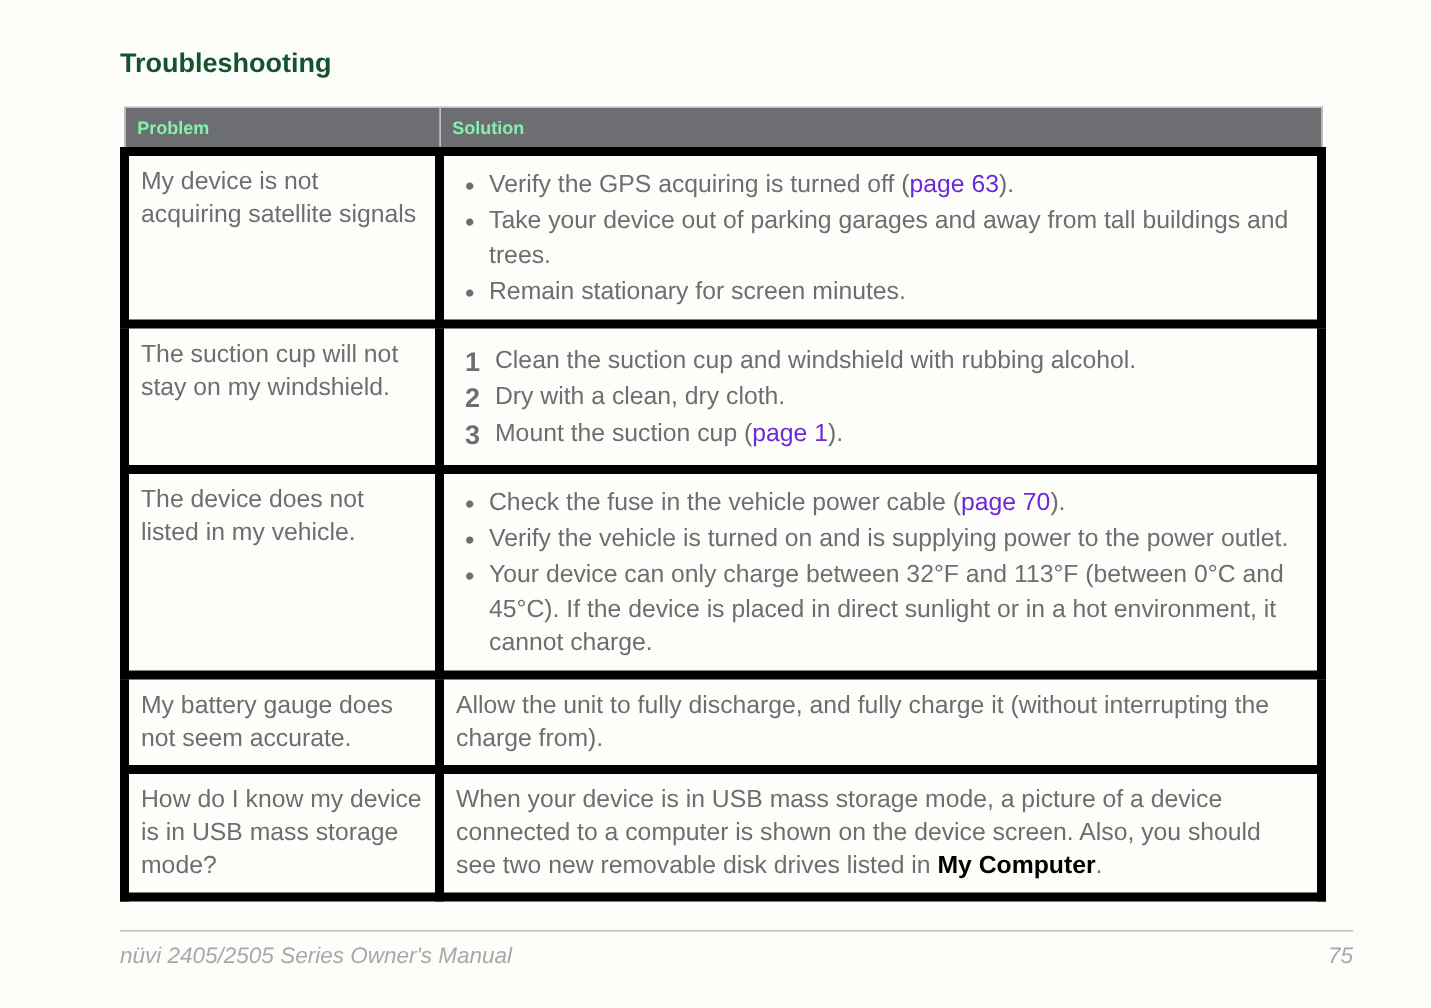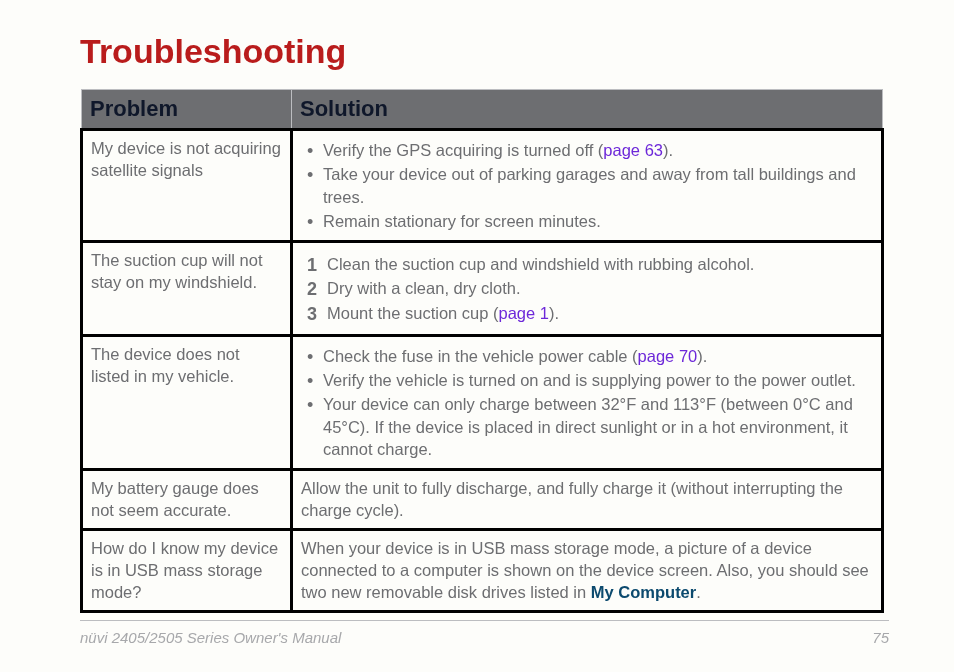--- a/index.html
+++ b/index.html
@@ -1,44 +1,44 @@
 <!DOCTYPE html>
 <html><head>
 <meta charset="utf-8">
 <style>
   * { box-sizing: border-box; margin: 0; padding: 0; }
   html, body { width: 954px; height: 672px; background: #fdfdfa; font-family: Arial, Helvetica, sans-serif; }
   .page { width: 954px; height: 672px; padding: 32px 70px 0 80px; position: relative; }
-  h1.title { color: #b91c1c; font-size: 34px; font-weight: bold; margin-bottom: 18px; }
+  h1.title { color: #14532d; font-size: 18px; font-weight: bold; margin-bottom: 18px; }
   table.troubleshoot { width: 100%; border-collapse: collapse; table-layout: fixed; }
   table.troubleshoot th {
-    background: #6d6e71; color: #0f172a; text-align: left; font-weight: bold;
-    font-size: 22px; padding: 6px 8px; border: 1px solid #bcbdc0;
+    background: #6d6e71; color: #86efac; text-align: left; font-weight: bold;
+    font-size: 12px; padding: 6px 8px; border: 1px solid #bcbdc0;
   }
   table.troubleshoot th.col-problem { width: 210px; }
   table.troubleshoot td {
-    border: 3px solid #000000; vertical-align: top; padding: 6px 8px;
+    border: 6px solid #000000; vertical-align: top; padding: 6px 8px;
     color: #6d6e71; font-size: 16.5px; line-height: 1.35;
   }
   td.problem { width: 210px; }
   ul.bullets { list-style: none; padding: 0; margin: 0; }
   ul.bullets > li { position: relative; padding-left: 22px; margin: 2px 0; }
   ul.bullets > li::before {
     content: "•"; position: absolute; left: 6px; top: 0; color: #6d6e71; font-size: 18px;
   }
   ol.steps { list-style: none; padding: 0; margin: 4px; counter-reset: step; }
   ol.steps > li { position: relative; padding-left: 22px; margin: 2px 0; counter-increment: step; }
   ol.steps > li::before {
     content: counter(step); position: absolute; left: 2px; top: 0;
     color: #6d6e71; font-weight: bold; font-size: 18px;
   }
   a.pagelink { color: #6d28d9; text-decoration: none; }
-  .bold { font-weight: bold; color: #0c4a6e; }
+  .bold { font-weight: bold; color: #000000; }
   .footer {
-    position: absolute; bottom: 26px; left: 80px; right: 65px;
+    position: absolute; bottom: 26px; left: 80px; right: 52px;
     border-top: 1px solid #bcbdc0; padding-top: 8px;
     display: flex; justify-content: space-between;
     color: #a7a8ab; font-style: italic; font-size: 15px;
   }
   .footer .pnum { font-style: italic; }
 </style>
 </head>
 <body>
 <div class="page">
 
@@ -88,21 +88,21 @@
           </li>
           <li>Verify the vehicle is turned on and is supplying power to the power outlet.</li>
           <li>Your device can only charge between 32°F and 113°F (between 0°C and 45°C). If the device is placed in direct sunlight or in a hot environment, it cannot charge.</li>
         </ul>
       </td>
     </tr>
 
 
     <tr>
       <td class="problem">My battery gauge does not seem accurate.</td>
-      <td>Allow the unit to fully discharge, and fully charge it (without interrupting the charge cycle).</td>
+      <td>Allow the unit to fully discharge, and fully charge it (without interrupting the charge from).</td>
     </tr>
 
     <tr>
       <td class="problem">How do I know my device is in USB mass storage mode?</td>
       <td>
         <span>When your device is in USB mass storage mode, a picture of a device connected to a computer is shown on the device screen. Also, you should see two new removable disk drives listed in </span><span class="bold">My Computer</span><span>.</span>
       </td>
     </tr>
 
   </tbody>

